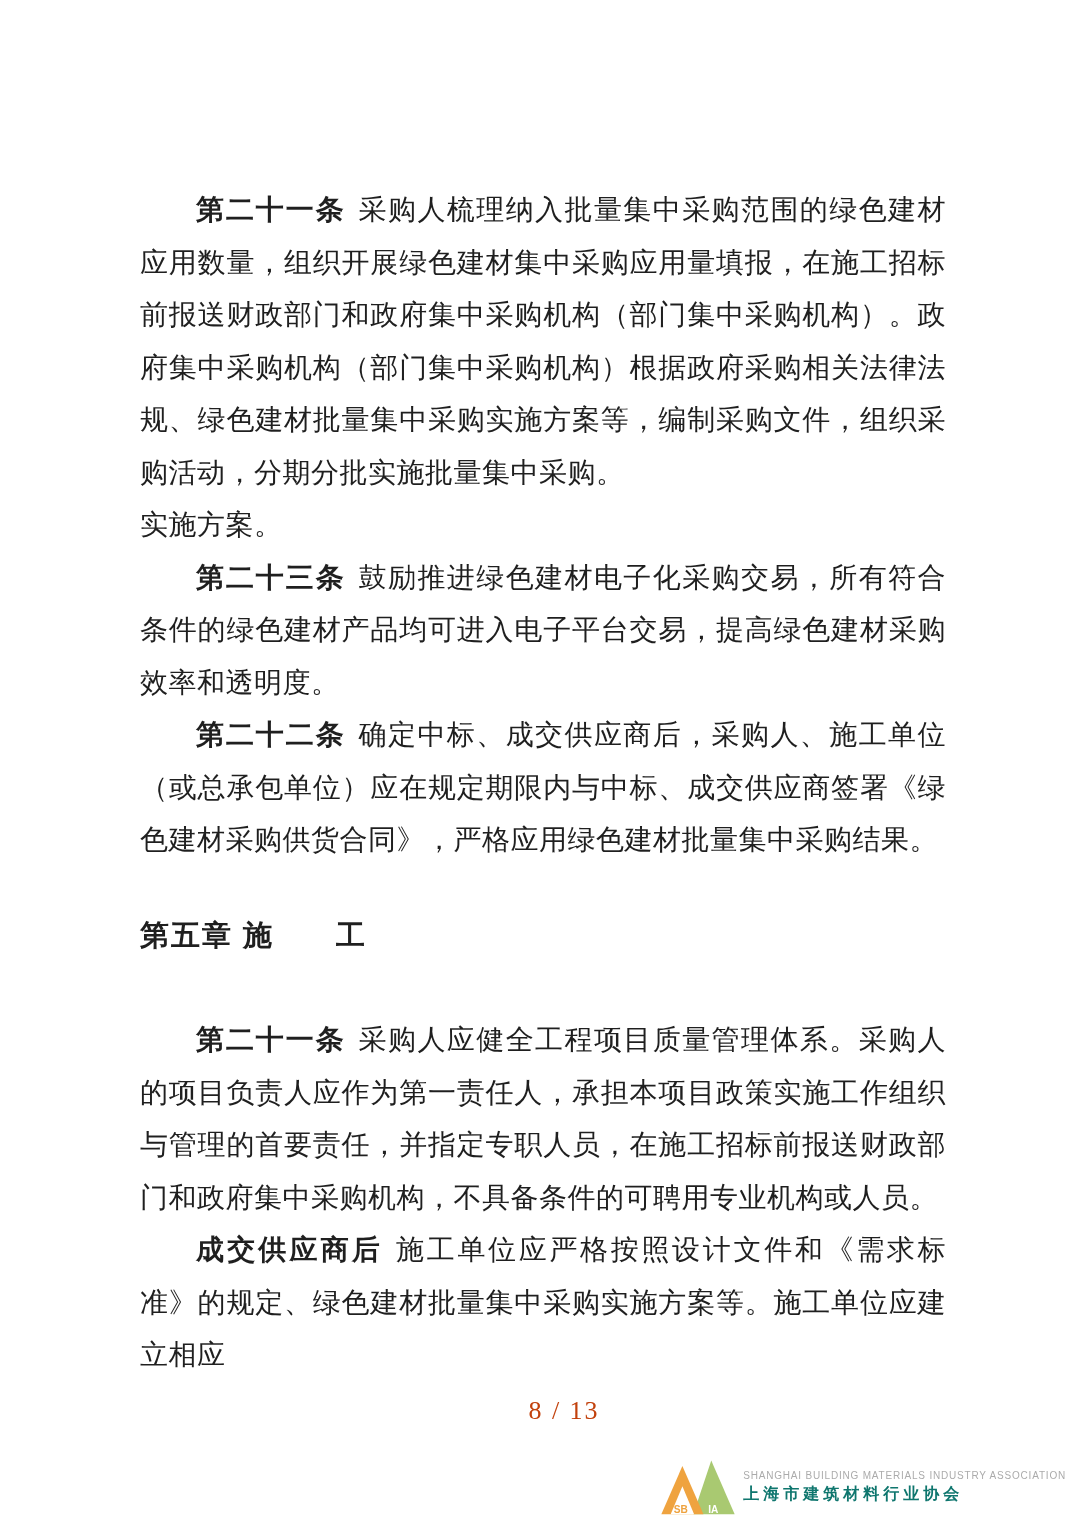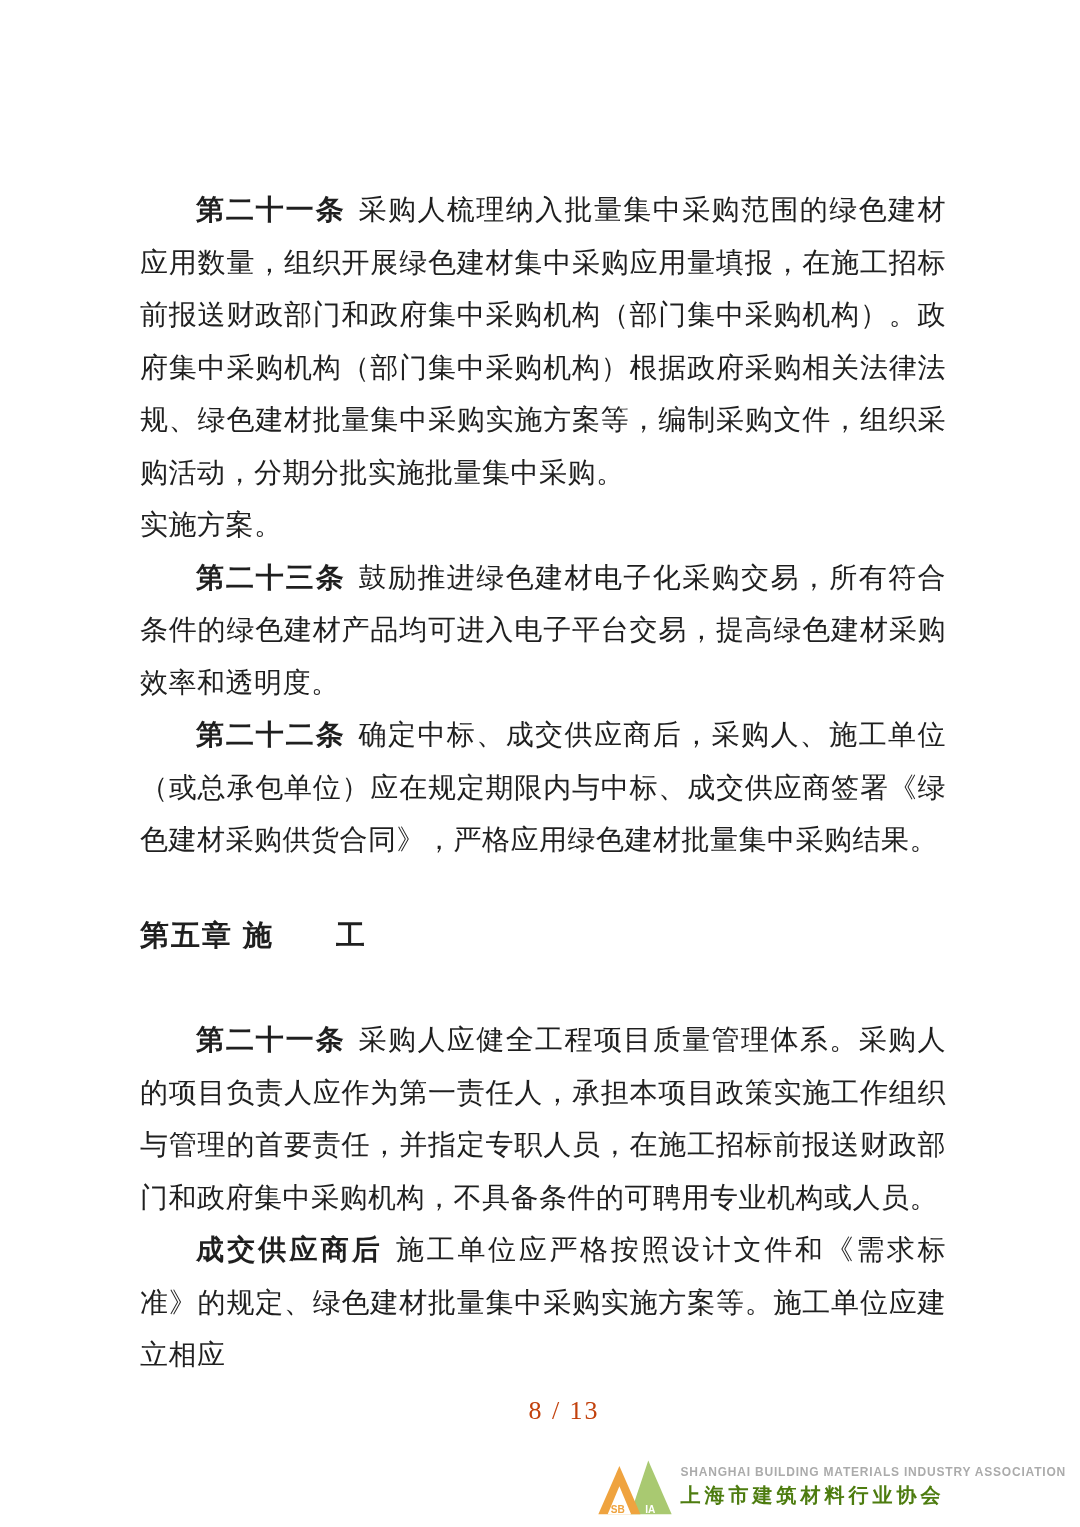--- a/index.html
+++ b/index.html
@@ -57,32 +57,31 @@
     position: absolute;
     right: 14px; bottom: 8px;
     display: flex;
     align-items: center;
     gap: 6px;
   }
   .brand-mark { width: 78px; height: 64px; flex: 0 0 auto; }
   .brand-text { display: flex; flex-direction: column; gap: 3px; }
   .brand-en {
     font-family: "Liberation Sans", "DejaVu Sans", sans-serif;
-    font-size: 12px;
+    font-size: 10px;
     letter-spacing: 0.8px;
     color: #ababab;
     white-space: nowrap;
-    font-weight: bold;
   }
   .brand-zh {
     font-family: "Liberation Sans", "DejaVu Sans", sans-serif;
-    font-size: 20px;
+    font-size: 16px;
     font-weight: 700;
     letter-spacing: 4px;
-    color: #4d7c0f;
+    color: #0f766e;
     white-space: nowrap;
   }
 </style>
 </head>
 <body>
 
 <div class="page">
 
   <div class="content">
 

